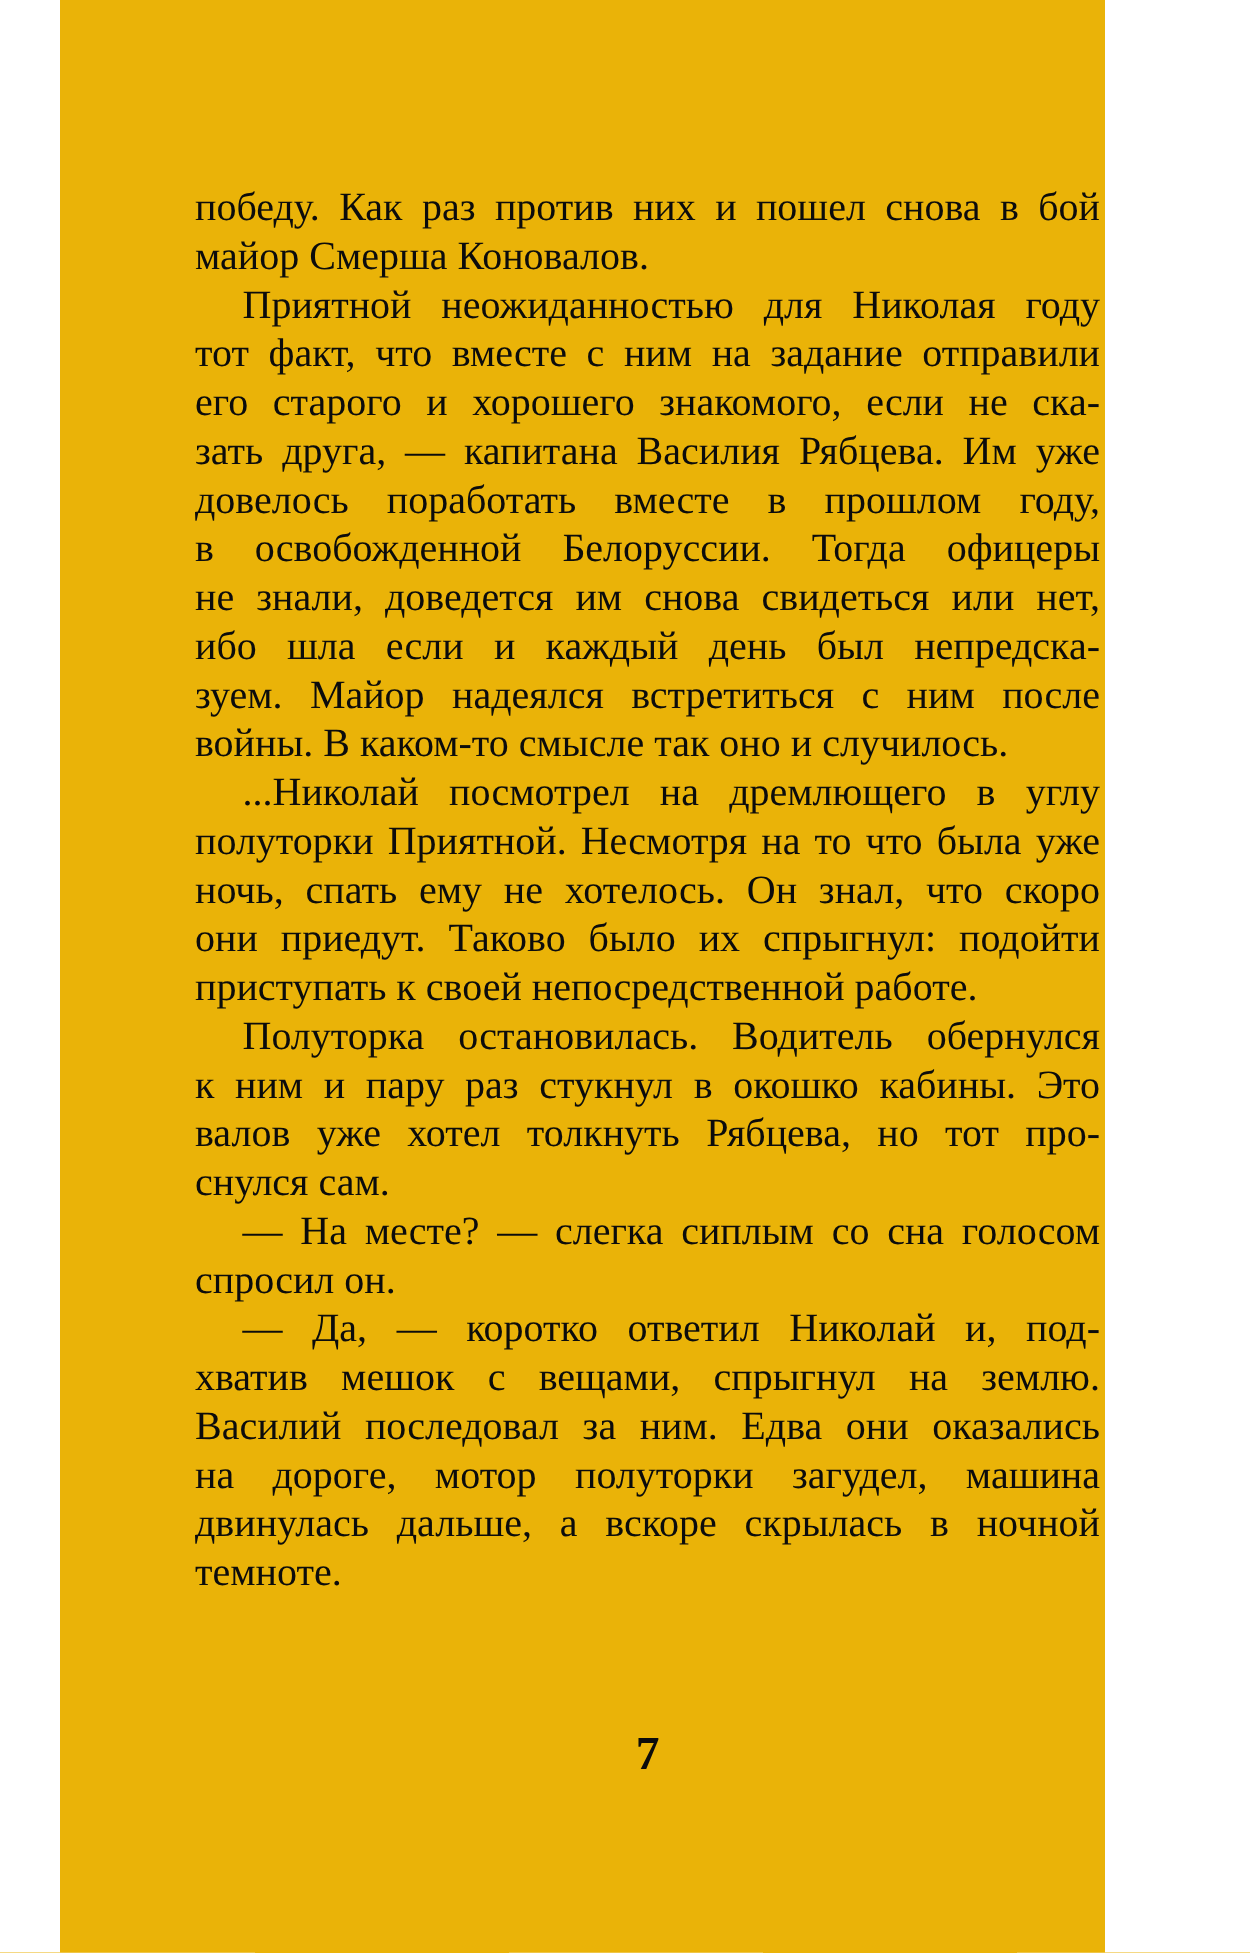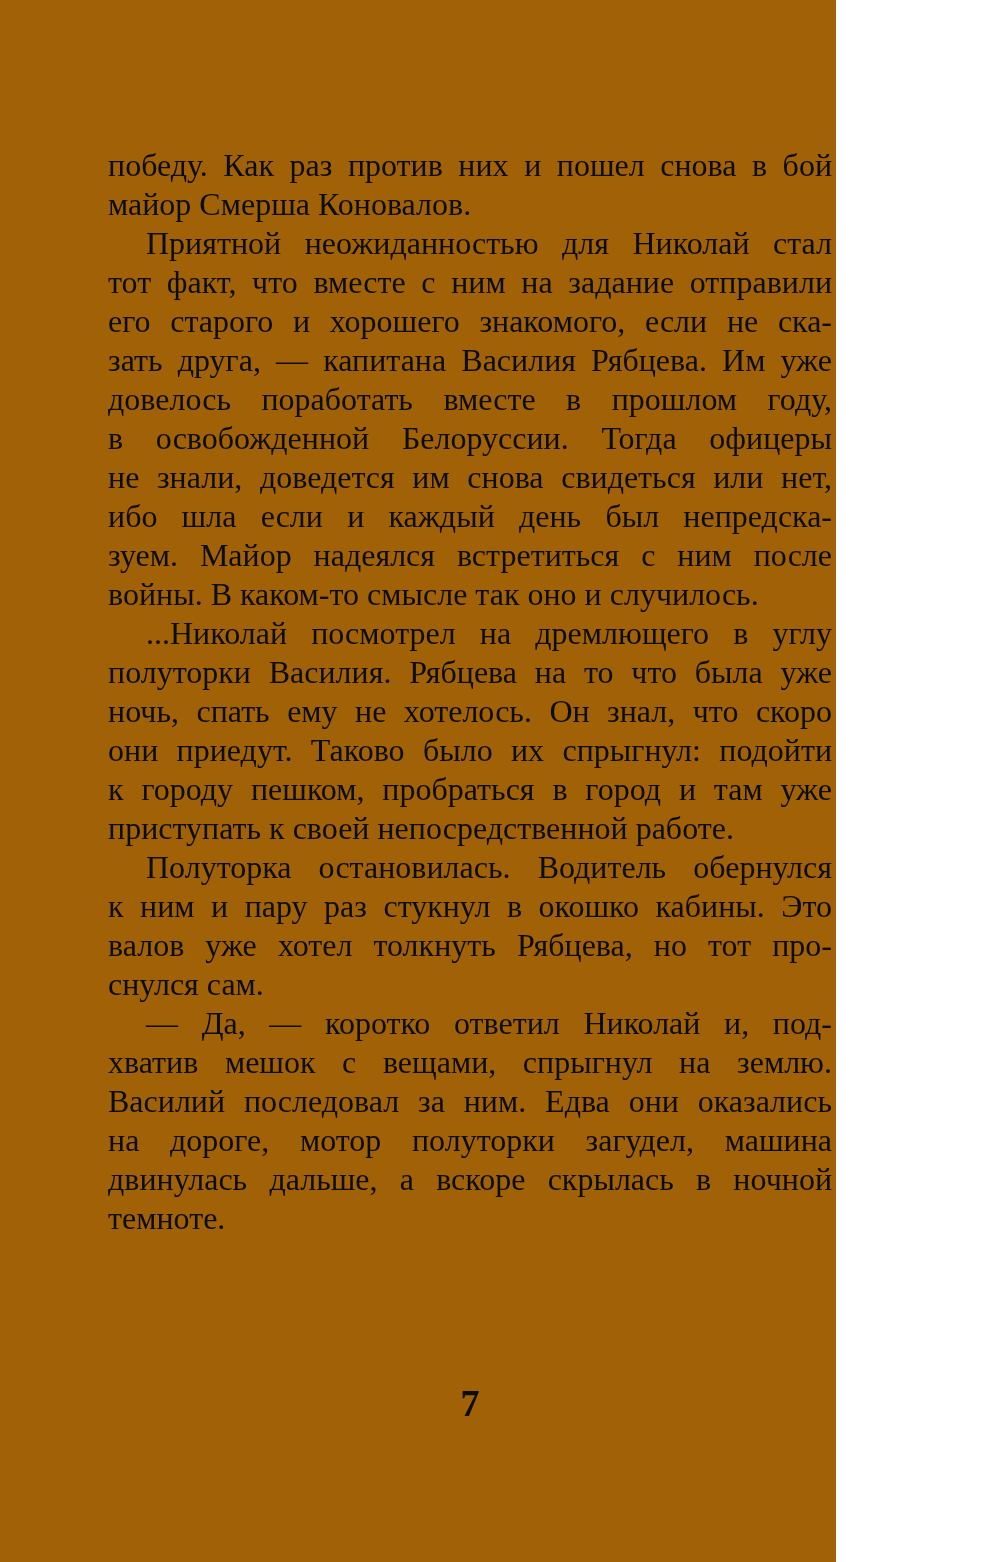--- a/index.html
+++ b/index.html
@@ -3,22 +3,23 @@
 <meta charset="utf-8">
 <style>
   html, body {
     margin: 0;
     padding: 0;
   }
   .page {
     position: relative;
     width: 836px;
     height: 1562px;
-    background: #a16207;
+    background: #eab308;
     overflow: hidden;
+    margin-left: 48px;
   }
   .text-block {
     position: absolute;
     left: 108px;
     top: 146px;
     width: 724px;
   }
   .para {
     margin: 0;
     padding: 0;
@@ -56,44 +57,47 @@
 </head>
 <body>
 
 <div class="page">
   <div class="text-block">
       <div class="para">
         <div class="line">победу. Как раз против них и пошел снова в бой</div>
         <div class="line last">майор Смерша Коновалов.</div>
       </div>
       <div class="para">
-        <div class="line indent">Приятной неожиданностью для Николай стал</div>
+        <div class="line indent">Приятной неожиданностью для Николая году</div>
         <div class="line">тот факт, что вместе с ним на задание отправили</div>
         <div class="line">его старого и хорошего знакомого, если не ска-</div>
         <div class="line">зать друга, — капитана Василия Рябцева. Им уже</div>
         <div class="line">довелось поработать вместе в прошлом году,</div>
         <div class="line">в освобожденной Белоруссии. Тогда офицеры</div>
         <div class="line">не знали, доведется им снова свидеться или нет,</div>
         <div class="line">ибо шла если и каждый день был непредска-</div>
         <div class="line">зуем. Майор надеялся встретиться с ним после</div>
         <div class="line last">войны. В каком-то смысле так оно и случилось.</div>
       </div>
       <div class="para">
         <div class="line indent">...Николай посмотрел на дремлющего в углу</div>
-        <div class="line">полуторки Василия. Рябцева на то что была уже</div>
+        <div class="line">полуторки Приятной. Несмотря на то что была уже</div>
         <div class="line">ночь, спать ему не хотелось. Он знал, что скоро</div>
         <div class="line">они приедут. Таково было их спрыгнул: подойти</div>
-        <div class="line">к городу пешком, пробраться в город и там уже</div>
         <div class="line last">приступать к своей непосредственной работе.</div>
       </div>
       <div class="para">
         <div class="line indent">Полуторка остановилась. Водитель обернулся</div>
         <div class="line">к ним и пару раз стукнул в окошко кабины. Это</div>
         <div class="line">валов уже хотел толкнуть Рябцева, но тот про-</div>
         <div class="line last">снулся  сам.</div>
+      </div>
+      <div class="para">
+        <div class="line indent">— На месте? — слегка сиплым со сна голосом</div>
+        <div class="line last">спросил он.</div>
       </div>
       <div class="para">
         <div class="line indent">— Да, — коротко ответил Николай и, под-</div>
         <div class="line">хватив мешок с вещами, спрыгнул на землю.</div>
         <div class="line">Василий последовал за ним. Едва они оказались</div>
         <div class="line">на дороге, мотор полуторки загудел, машина</div>
         <div class="line">двинулась дальше, а вскоре скрылась в ночной</div>
         <div class="line last">темноте.</div>
       </div>
     </div>

